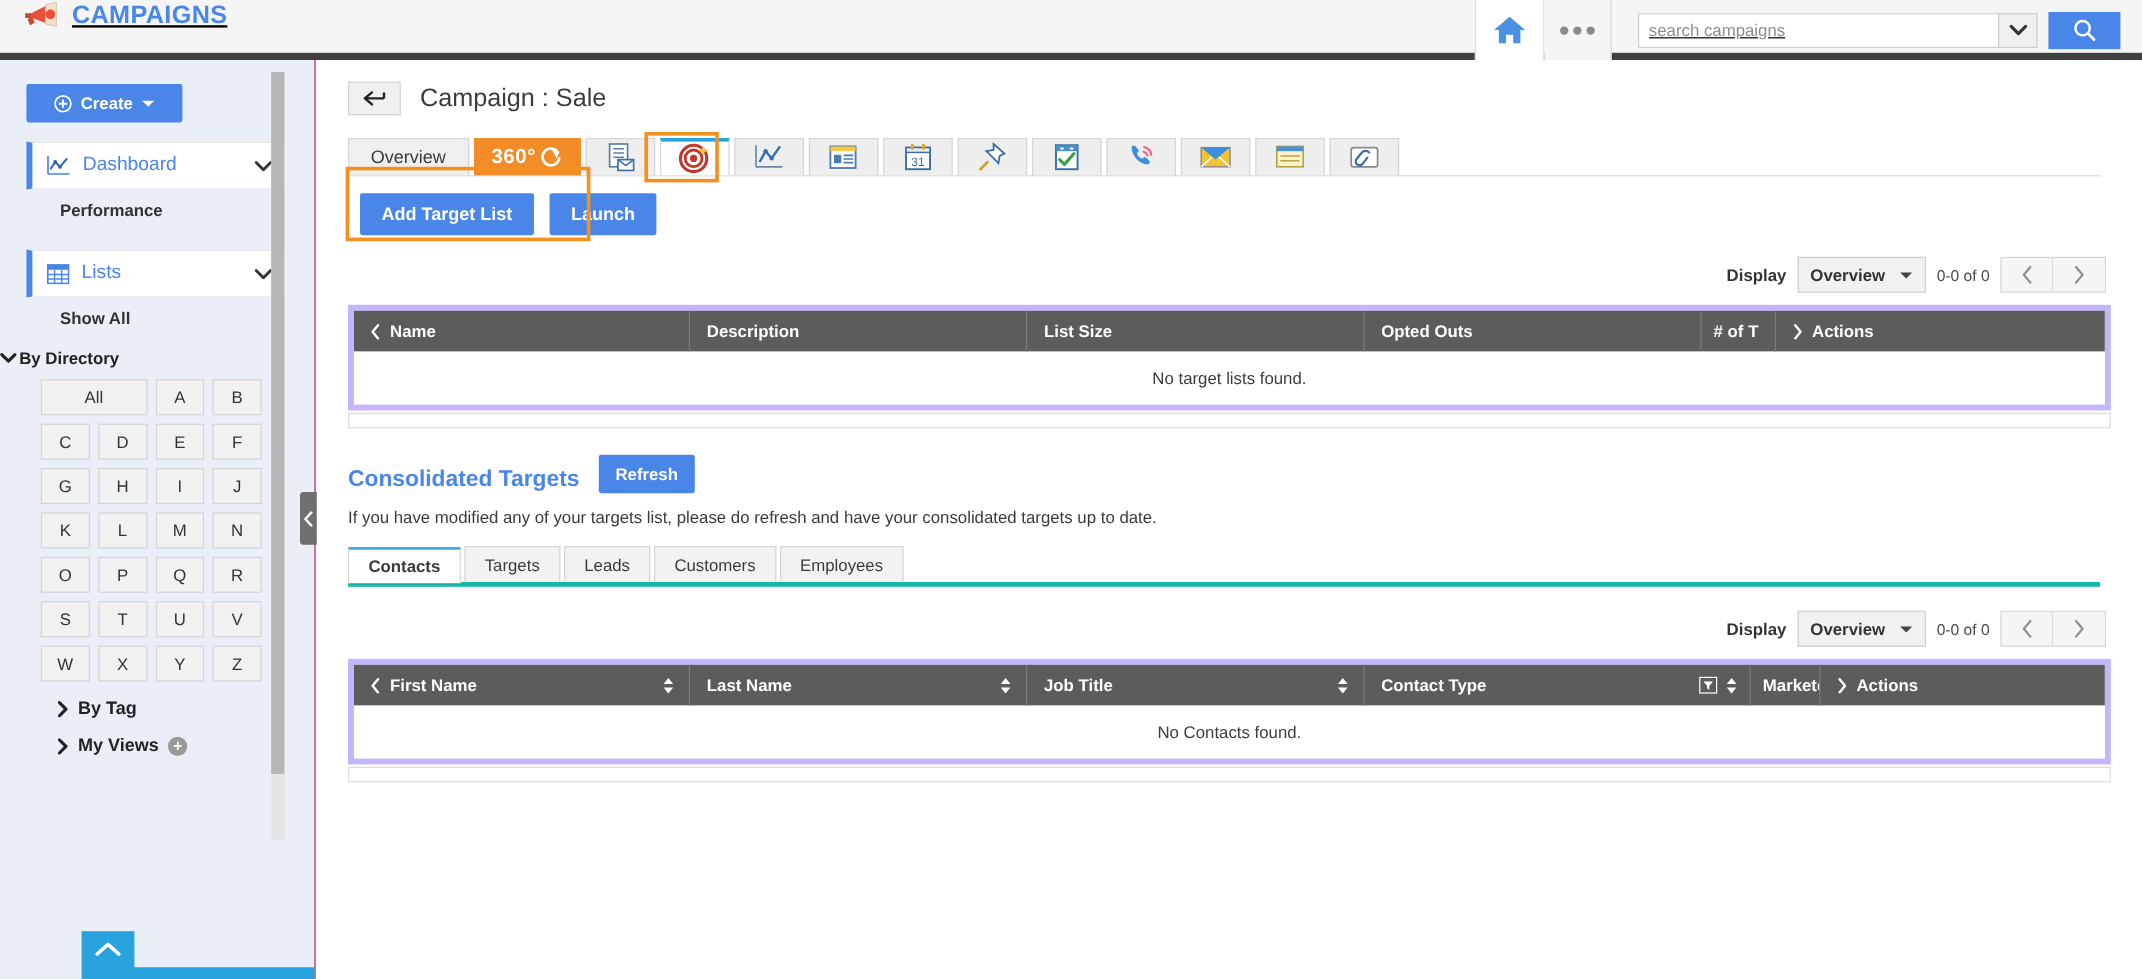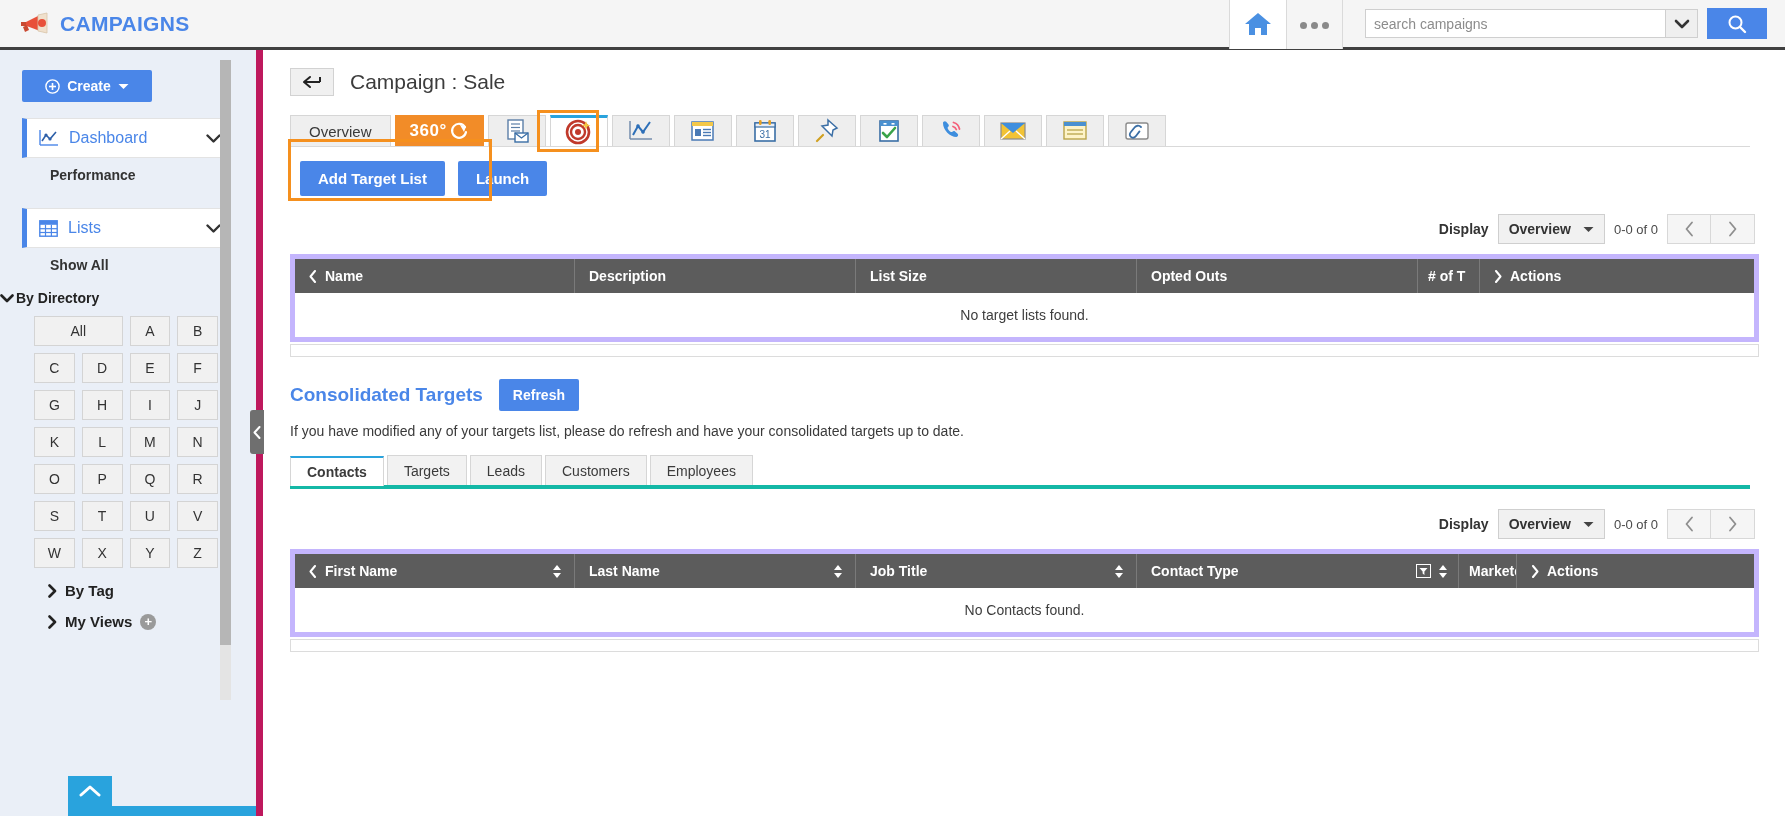--- a/index.html
+++ b/index.html
@@ -8,22 +8,22 @@
     width: 1785px; height: 816px;
     font-family: "Liberation Sans", sans-serif;
     background: #ffffff;
     overflow: hidden;
   }
   #app { position: relative; width: 1785px; height: 816px; background:#fff; }
 
   
   .topbar {
     position:absolute; top:0; left:0; width:1785px; height:50px;
-    background:#f5f5f5; border-bottom:3px solid #404040;
-    display:flex; align-items:center;
+    background:#f5f5f5; border-bottom:6px solid #404040;
+    display:flex; align-items:flex-start;text-decoration:underline;
   }
   .brand { display:flex; align-items:center; padding-left:18px; gap:10px; }
   .brand-icon { width:32px; height:26px; position:relative; display:block; }
   .brand-title {
     font-size:21px; font-weight:bold; color:#4a86e8; letter-spacing:0.3px;
   }
   .topbar-spacer { flex:1; }
   .top-right { display:flex; align-items:center; height:50px; }
   .home-cell {
     width:58px; height:50px; display:flex; align-items:center; justify-content:center;
@@ -47,21 +47,21 @@
   }
   .search-btn {
     width:60px; height:31px; background:#4a86e8; margin-left:9px;
     display:flex; align-items:center; justify-content:center; border:none; cursor:pointer;
   }
   .pad-right { width:18px; }
 
   
   .sidebar {
     position:absolute; top:50px; left:0; width:263px; height:766px;
-    background:#eaeff7; border-right:7px solid #be185d;
+    background:#eaeff7; border-right:1px solid #be185d;
     overflow:hidden;
   }
   .create-btn {
     margin:20px 0 0 22px; width:130px; height:32px; background:#4a86e8;
     color:#fff; font-size:14px; font-weight:bold; display:flex;
     align-items:center; justify-content:center; gap:7px; cursor:pointer;
     border-radius:2px;
   }
   .nav-item {
     margin-top:16px; height:40px; background:#fff; border-left:5px solid #4a86e8;
@@ -196,21 +196,21 @@
   .th .sortarrow { position:absolute; right:12px; font-size:11px; }
   .tbody-empty {
     height:44px; display:flex; align-items:center; justify-content:center;
     font-size:14px; color:#3d3d3d; background:#fff;
   }
   .hscroll {
     margin:2px 26px 0 26px; height:13px; background:#fff; border:1px solid #dcdcdc;
   }
 
   
-  .ct-head { display:flex; align-items:center; gap:16px; margin:22px 0 0 26px; }
+  .ct-head { display:flex; align-items:flex-end; gap:16px; margin:22px 0 0 26px; }
   .ct-title { font-size:19px; font-weight:bold; color:#4a86e8; }
   .refresh-btn {
     background:#4a86e8; color:#fff; font-size:14px; font-weight:bold;
     padding:8px 14px; cursor:pointer; border-radius:2px;
   }
   .ct-note { margin:12px 0 0 26px; font-size:14px; color:#3a3a3a; }
 
   .subtabs {
     margin:18px 0 0 26px; display:flex; align-items:flex-end;
     border-bottom:4px solid #14b8a6; width:1460px; height:32px;

